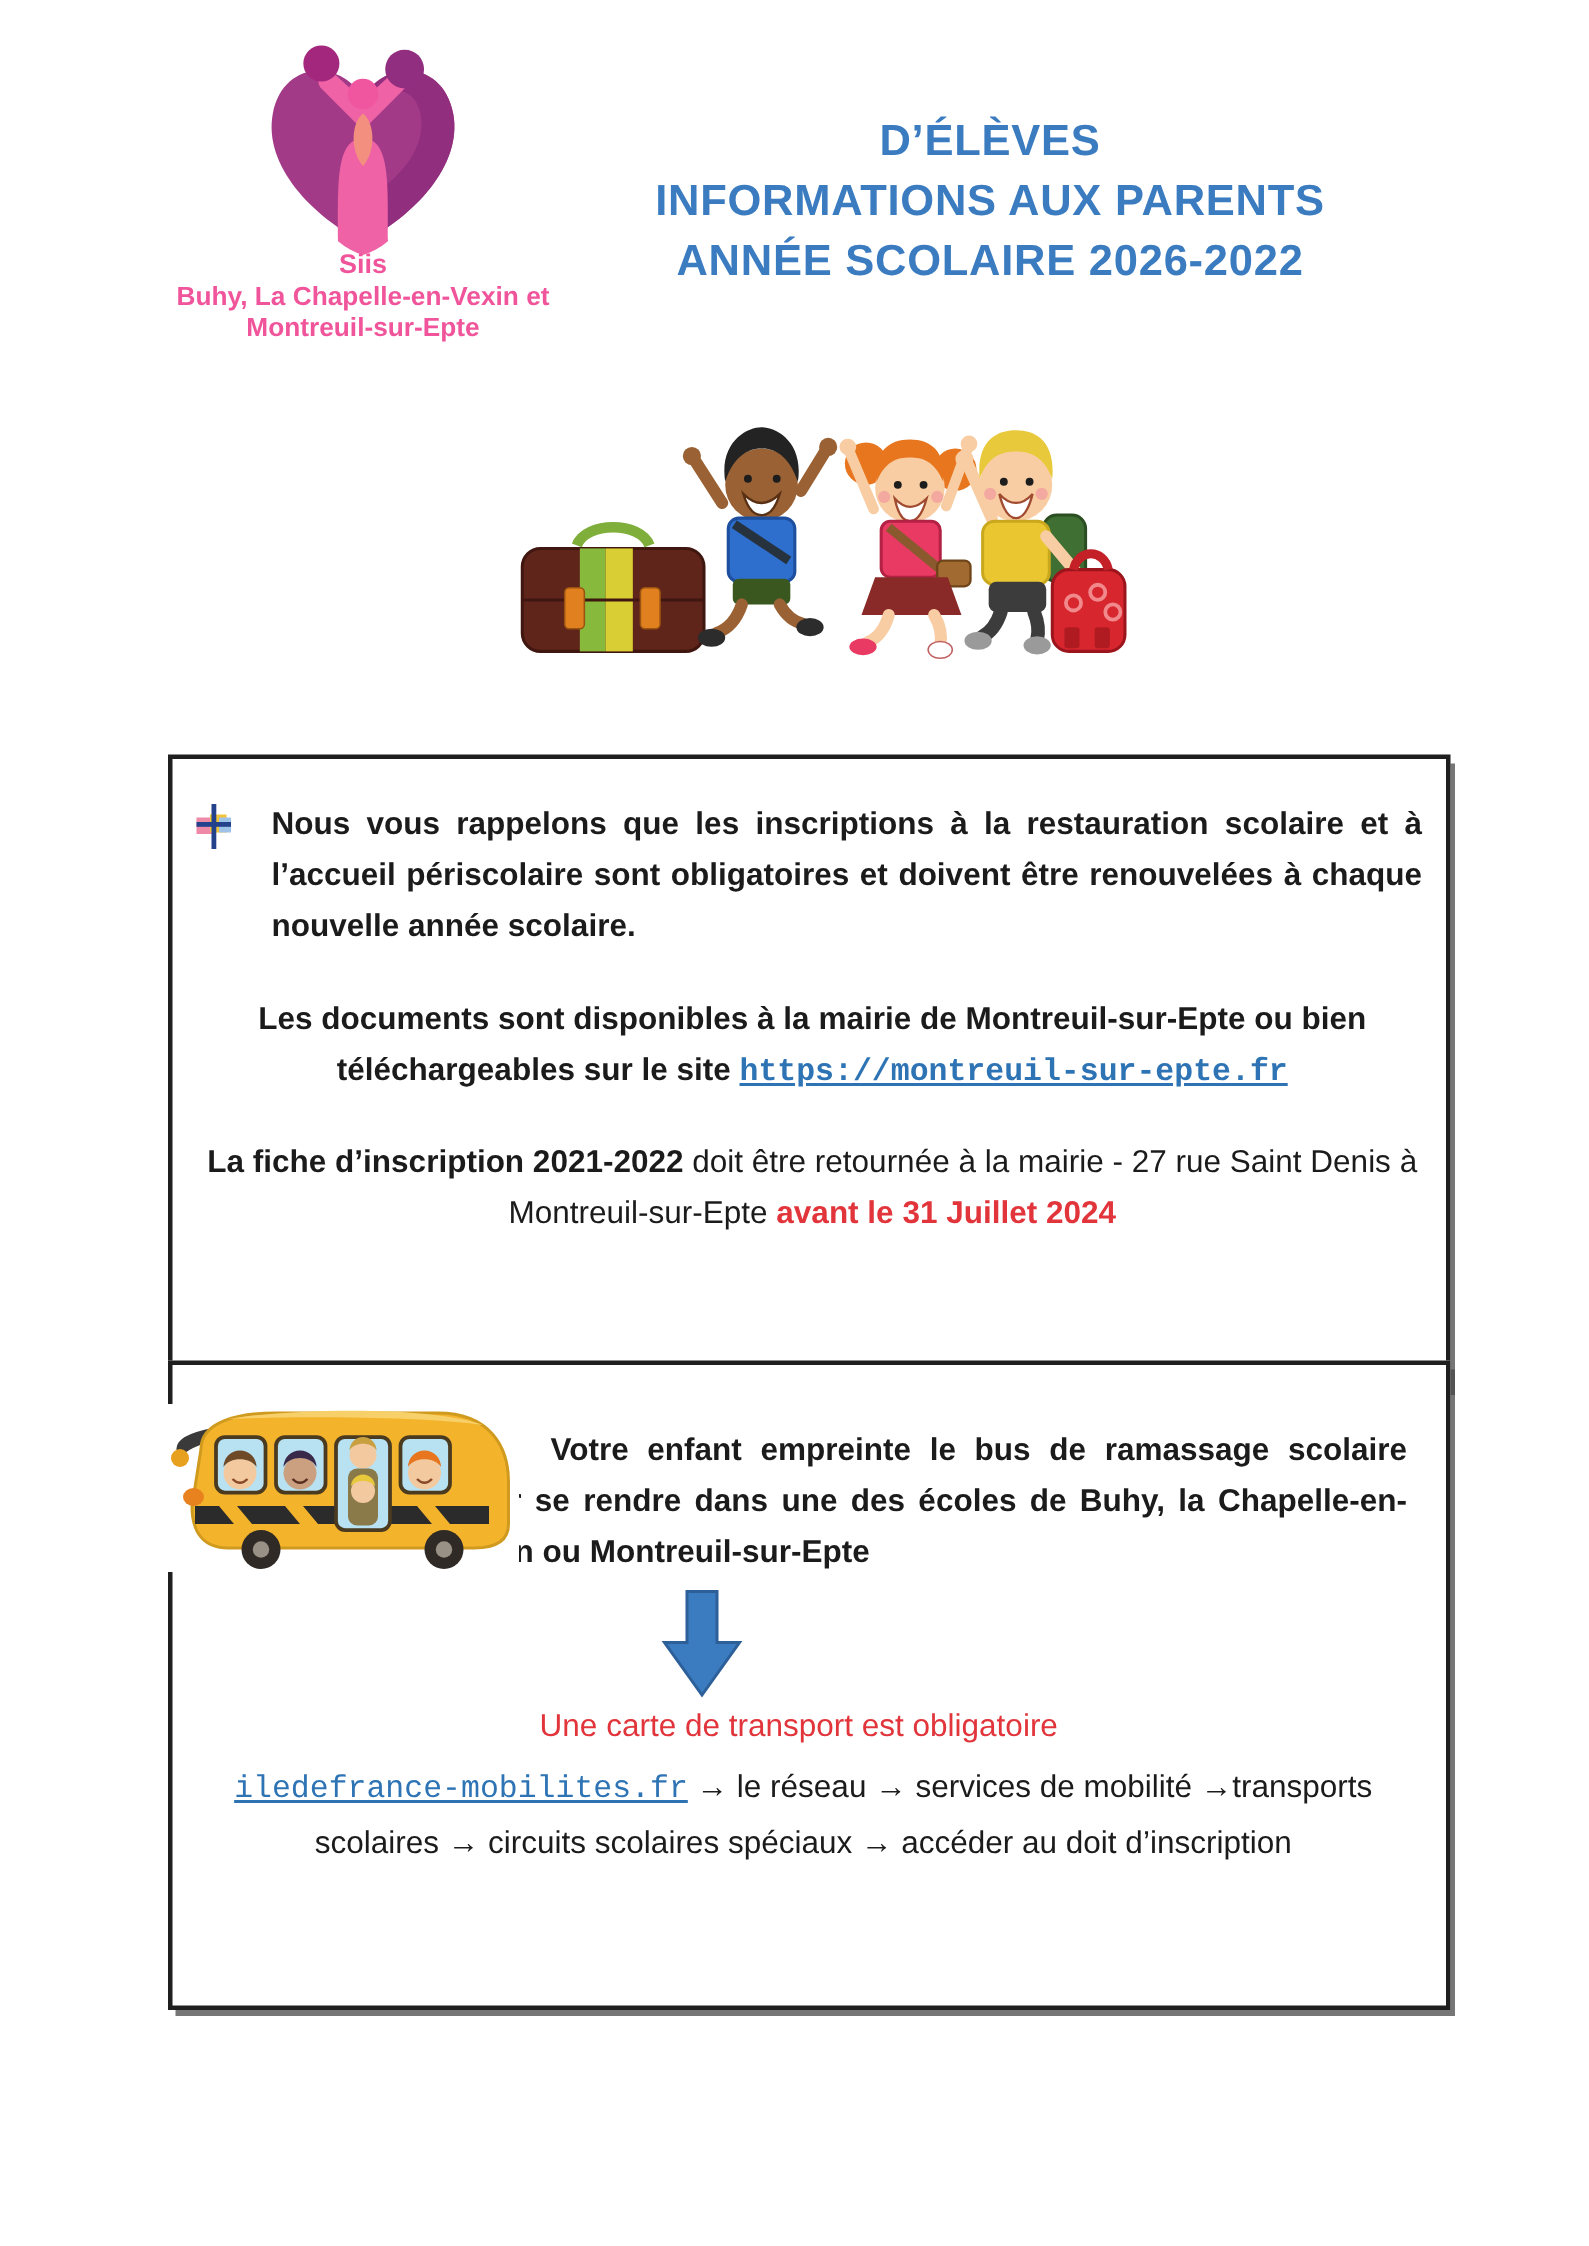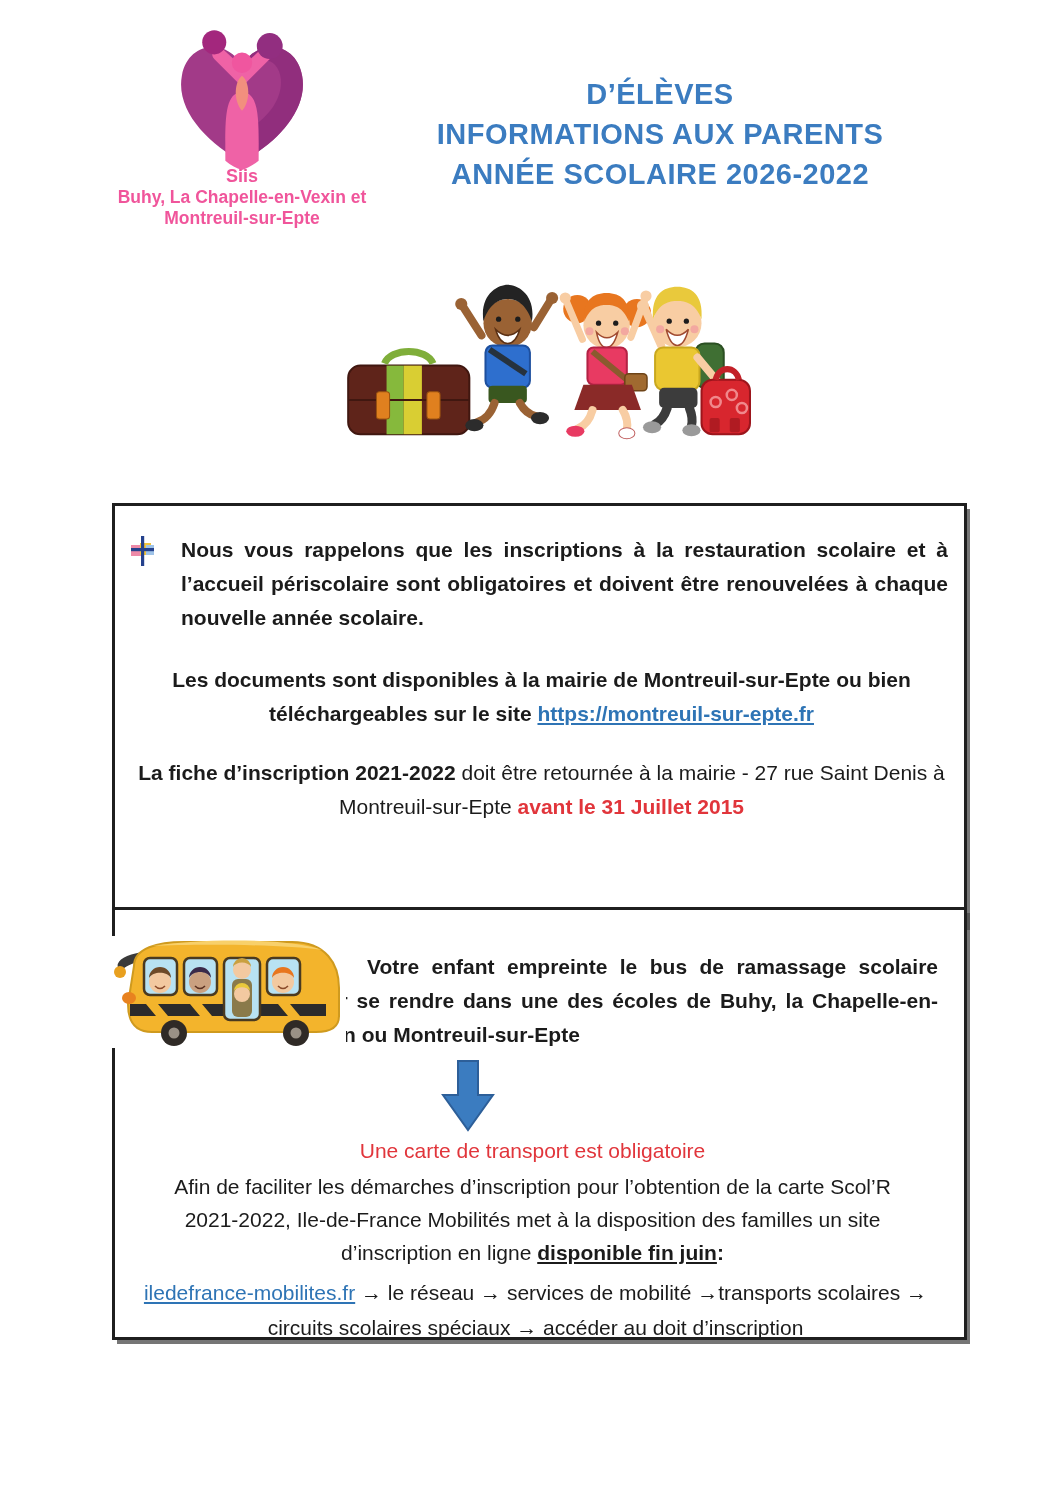--- a/index.html
+++ b/index.html
@@ -29,21 +29,21 @@
     border:3px solid #1f1f1f;
     box-shadow:4px 5px 0 -1px rgba(72,72,72,0.75);
   }
   .box1 { top:503px; height:423px; padding:27px 16px 0 20px; }
   .box2 { top:907px; height:433px; padding:0 14px 0 0; }
   p { font-size:21px; line-height:34px; }
   .bold { font-weight:bold; }
   .center { text-align:center; }
   .justify { text-align:justify; }
   .red { color:#e1353b; font-weight:bold; }
-  a.doclink { color:#2e74b5; text-decoration:underline; cursor:pointer; }
+  a.doclink { color:#2e74b5; text-decoration:underline; cursor:pointer;font-family:Liberation Mono, monospace; }
   .b1-p1 { position:relative; margin-left:46px; font-weight:bold; }
   .bullet { position:absolute; width:27px; height:31px; }
   .b1-p1 .bullet { left:-52px; top:3px; }
   .b1-p2 { margin-top:28px; font-weight:bold; }
   .b1-p3 { margin-top:25px; }
   
   .bus-wrap { position:absolute; left:-3px; top:26px; width:234px; height:112px; z-index:2; }
   .b2-p1 { position:relative; margin:40px 12px 0 186px; font-weight:bold; text-indent:66px; }
   .b2-p1 .bullet { left:2px; top:5px; }
   .arrow-wrap { width:58px; height:72px; margin:8px 0 0 324px; }
@@ -176,21 +176,21 @@
         <rect x="17" y="9" width="8" height="10" fill="#9fc3e8"></rect>
         <rect x="12" y="0" width="3.2" height="30" fill="#24418c"></rect>
         <rect x="2" y="12" width="23" height="3.2" fill="#24418c"></rect>
       </svg>
       <span>Nous vous rappelons que les inscriptions à la restauration scolaire et à l’accueil périscolaire sont obligatoires et doivent être renouvelées à chaque nouvelle année scolaire.</span>
     </p>
     <p class="b1-p2 center">
       <span>Les documents sont disponibles à la mairie de Montreuil-sur-Epte ou bien téléchargeables sur le site </span><a class="doclink bold">https://montreuil-sur-epte.fr</a>
     </p>
     <p class="b1-p3 center">
-      <span class="bold">La fiche d’inscription 2021-2022</span><span> doit être retournée à la mairie - 27 rue Saint Denis à Montreuil-sur-Epte </span><span class="red">avant le 31 Juillet 2015</span>
+      <span class="bold">La fiche d’inscription 2021-2022</span><span> doit être retournée à la mairie - 27 rue Saint Denis à Montreuil-sur-Epte </span><span class="red">avant le 31 Juillet 2024</span>
     </p>
   </section>
 
   <section class="box box2">
 
     <div class="bus-wrap">
       <svg viewBox="0 0 234 112">
         <rect x="0" y="0" width="234" height="112" fill="#ffffff"></rect>
         <path d="M30,16 Q-2,22 8,36 Q14,28 34,24 Z" fill="#3a3a3a"></path>
         <circle cx="8" cy="36" r="6" fill="#e8a01f"></circle>
@@ -238,22 +238,19 @@
     </p>
 
     <div class="arrow-wrap">
       <svg viewBox="0 0 58 72">
         <polygon points="19,1 39,1 39,35 54,35 29,70 4,35 19,35" fill="#3b7cc0" stroke="#2d5f99" stroke-width="2"></polygon>
       </svg>
     </div>
 
     <p class="b2-red center red">Une carte de transport est obligatoire</p>
 
-    <p class="b2-p2 center">
-      <span>Afin de faciliter les démarches d’inscription pour l’obtention de la carte Scol’R 2021-2022, Ile-de-France Mobilités met à la disposition des familles un site d’inscription en ligne </span><span class="bold u">disponible fin juin</span><span class="bold">:</span>
-    </p>
 
     <p class="b2-path center">
       <a class="doclink">iledefrance-mobilites.fr</a><span> → le réseau → services de mobilité →transports scolaires → circuits scolaires spéciaux → accéder au doit d’inscription</span>
     </p>
   </section>
 
 </div>
 
 </body></html>

